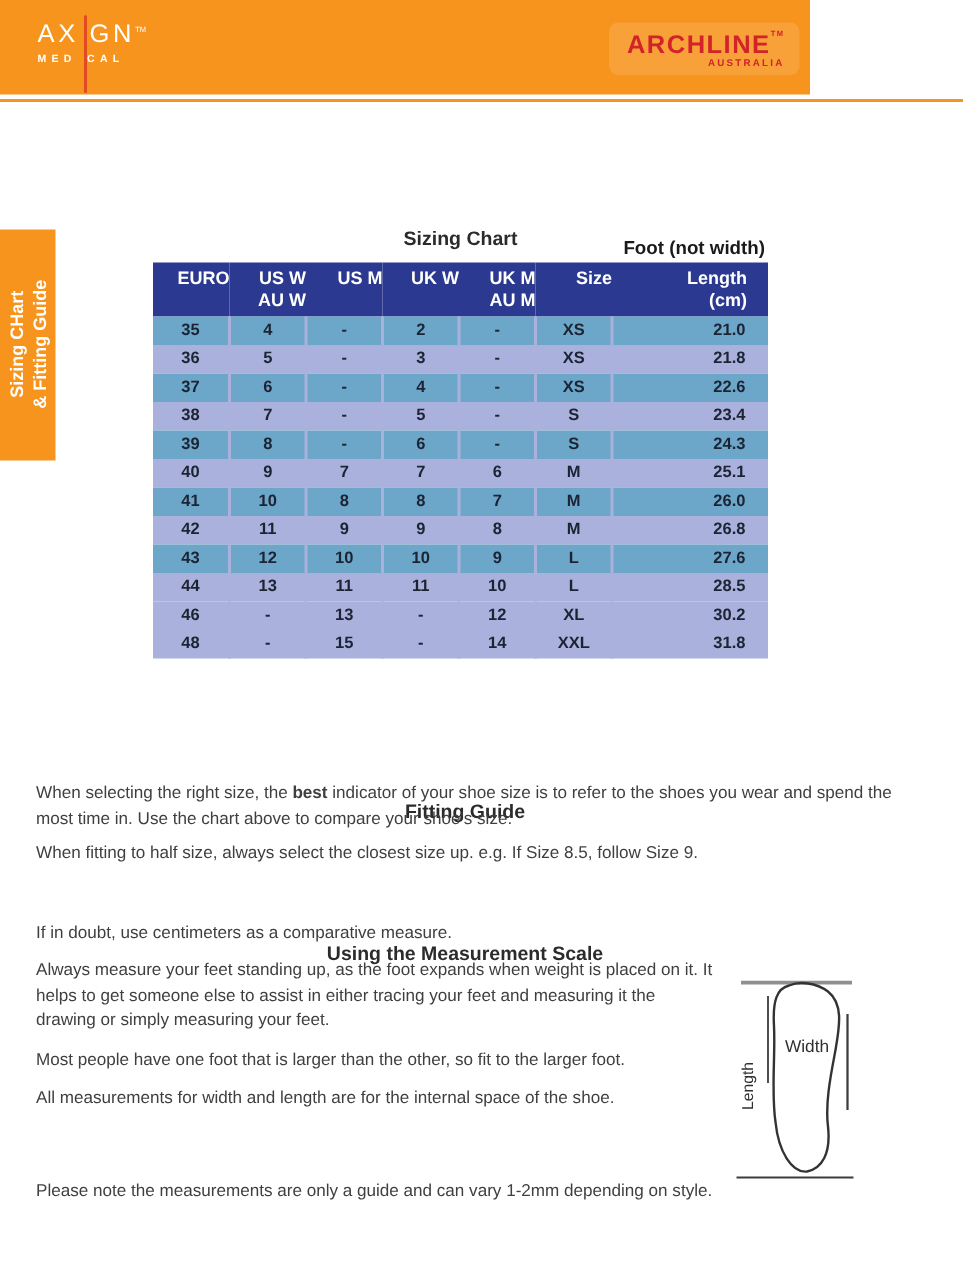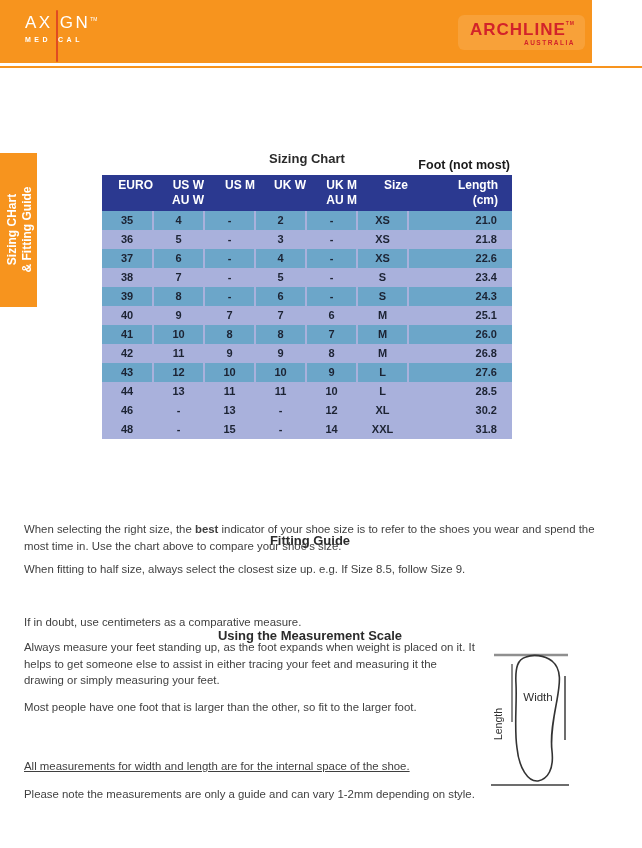--- a/index.html
+++ b/index.html
@@ -1,21 +1,21 @@
 <!DOCTYPE html>
 <html><head>
 <meta charset="utf-8">
 <style>
   html,body{margin:0;padding:0;}
   body{
     width:642px;height:848px;position:relative;background:#ffffff;
     font-family:"Liberation Sans",sans-serif;overflow:hidden;
   }
   
-  .top-bar{position:absolute;left:0;top:0;width:592px;height:63px;background:#F7941E;}
+  .top-bar{position:absolute;left:0;top:0;width:540px;height:63px;background:#F7941E;}
   .header-rule{position:absolute;left:0;top:66px;width:642px;height:2px;background:#F7941E;}
   .page-title{
     position:absolute;left:0;top:26px;width:634px;text-align:center;
     color:#ffffff;font-size:23px;font-weight:normal;letter-spacing:.5px;margin-top:36px;
   }
   .axign-logo{position:absolute;left:25px;top:13px;width:110px;color:#fff;}
   .axign-word{font-size:17px;letter-spacing:2.5px;font-weight:400;display:flex;align-items:baseline;}
   .axign-word .i-slot{display:inline-block;width:7px;}
   .axign-tm{font-size:5px;vertical-align:top;position:relative;top:-7px;letter-spacing:0;}
   .axign-sub{font-size:7px;font-weight:bold;letter-spacing:3.5px;margin-top:3px;display:flex;}
@@ -91,21 +91,21 @@
 <div class="header-rule"></div>
 
 <div class="side-tab">
   <div class="side-tab-inner">
     <span>Sizing CHart</span>
     <span>&amp; Fitting Guide</span>
   </div>
 </div>
 
 <div class="chart-title">Sizing Chart</div>
-<div class="foot-label">Foot (not most)</div>
+<div class="foot-label">Foot (not width)</div>
 
 <table class="size-table">
   <colgroup>
     <col style="width:51px">
       <col style="width:51px">
       <col style="width:51px">
     <col style="width:51px">
       <col style="width:51px">
       <col style="width:51px">
     <col style="width:104px">
@@ -253,21 +253,21 @@
 <div class="section-heading" style="top:492px;">Fitting Guide</div>
 <div class="para" style="top:521px;width:596px;">
   <span>When selecting the right size, the </span><b>best</b><span> indicator of your shoe size is to refer to the shoes you wear and spend the most time in. Use the chart above to compare your shoe's size.</span>
 </div>
 <div class="para" style="top:561px;width:596px;">When fitting to half size, always select the closest size up. e.g. If Size 8.5, follow Size 9.</div>
 
 <div class="section-heading" style="top:587px;">Using the Measurement Scale</div>
 <div class="para" style="top:614px;width:560px;">If in doubt, use centimeters as a comparative measure.</div>
 <div class="para" style="top:639px;width:452px;">Always measure your feet standing up, as the foot expands when weight is placed on it. It helps to get someone else to assist in either tracing your feet and measuring it the drawing or simply measuring your feet.</div>
 <div class="para" style="top:699px;width:470px;">Most people have one foot that is larger than the other, so fit to the larger foot.</div>
-<div class="para" style="top:758px;width:520px;text-decoration:underline;">All measurements for width and length are for the internal space of the shoe.</div>
+<div class="para" style="top:724px;width:520px;">All measurements for width and length are for the internal space of the shoe.</div>
 <div class="para" style="top:786px;width:455px;">Please note the measurements are only a guide and can vary 1-2mm depending on style.</div>
 
 <svg class="foot-diagram" viewBox="0 0 116 150" xmlns="http://www.w3.org/2000/svg">
   <line x1="8" y1="11" x2="82" y2="11" stroke="#8f8f8f" stroke-width="2.5"></line>
   <path d="M 40 13 C 32 15, 29 23, 30 40 C 31 60, 28 84, 31 104 C 33 124, 42 138, 52 137 C 62 135, 68 125, 66 107 C 64 91, 68 72, 71 56 C 74 39, 76 25, 66 17 C 58 11, 47 10, 40 13 Z" fill="none" stroke="#333333" stroke-width="1.6"></path>
   <line x1="26" y1="20" x2="26" y2="78" stroke="#3c3c3c" stroke-width="1.2"></line>
   <line x1="79" y1="32" x2="79" y2="96" stroke="#3c3c3c" stroke-width="1.5"></line>
   <line x1="5" y1="141" x2="83" y2="141" stroke="#3c3c3c" stroke-width="1.3"></line>
   <text x="52" y="57" text-anchor="middle" font-size="11.5" fill="#2f2f2f" font-family="Liberation Sans, sans-serif">Width</text>
   <text x="16" y="80" text-anchor="middle" font-size="10.5" fill="#2f2f2f" font-family="Liberation Sans, sans-serif" transform="rotate(-90 16 80)">Length</text>

